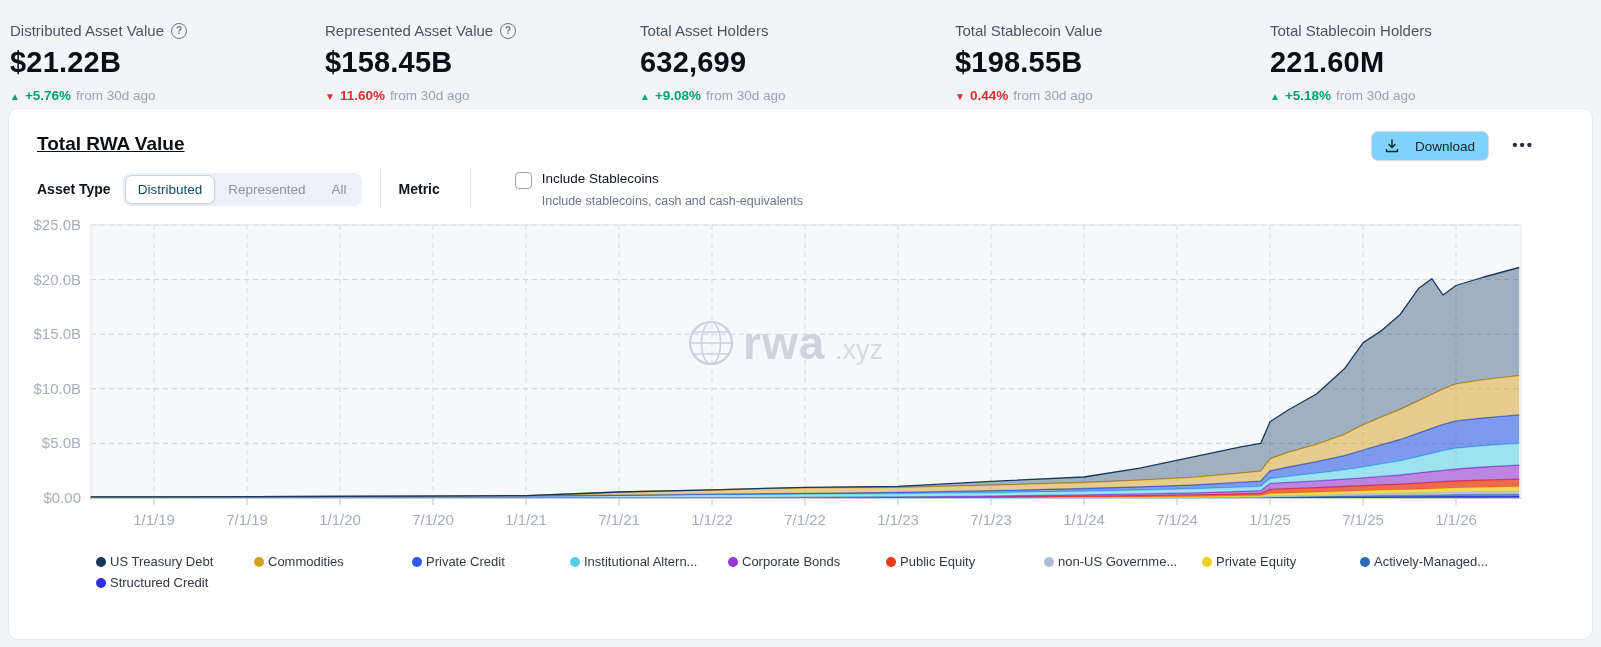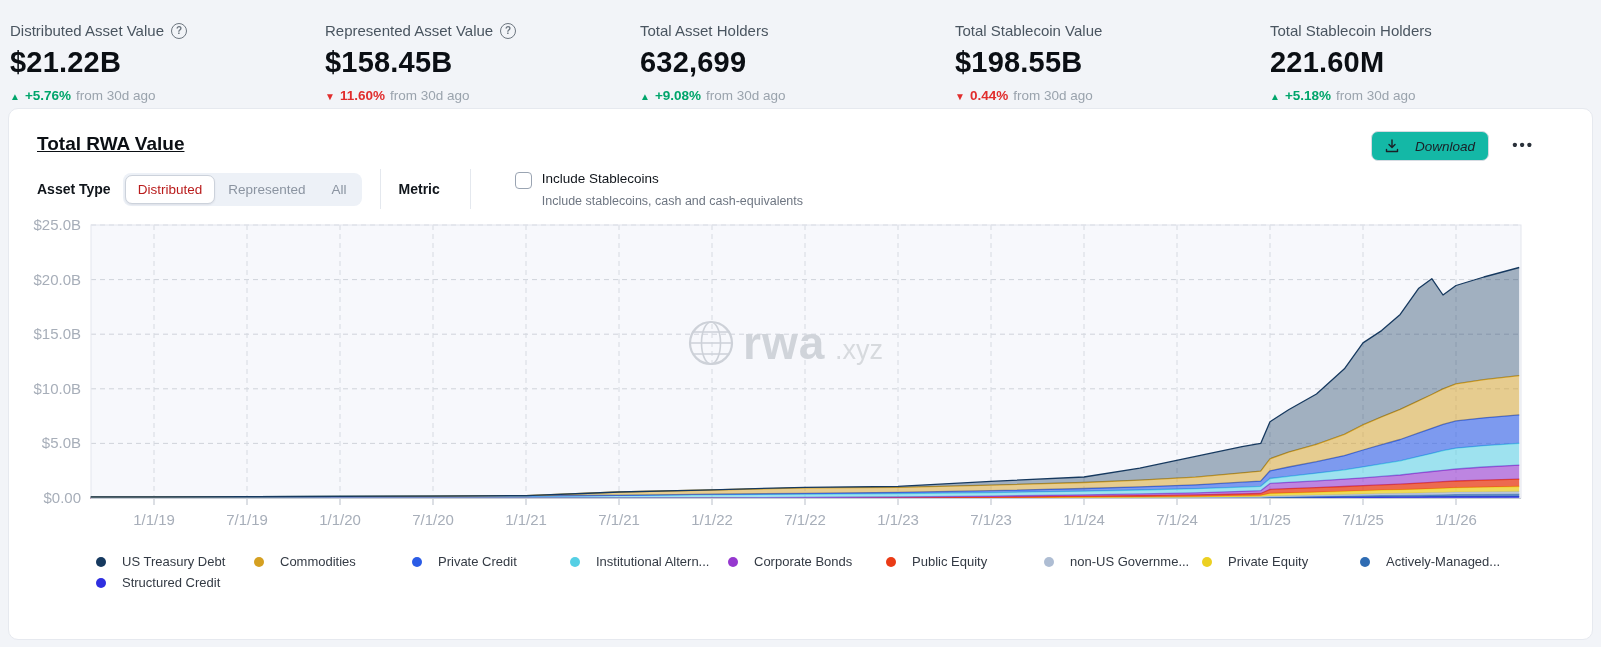--- a/index.html
+++ b/index.html
@@ -19,39 +19,39 @@
   .stat-delta { margin-top:9px; font-size:13.5px; display:flex; align-items:baseline; gap:5px; }
   .delta-arrow { font-size:10px; }
   .stat-delta.up .delta-arrow, .stat-delta.up .delta-pct { color:#00a56b; font-weight:600; }
   .stat-delta.down .delta-arrow, .stat-delta.down .delta-pct { color:#e12d2d; font-weight:600; }
   .delta-suffix { color:#9aa3ad; }
   
   .card { position:absolute; left:8px; right:8px; top:108px; bottom:7px; background:#fff;
     border:1px solid #e6e9ef; border-radius:10px; }
   .card-title { position:absolute; left:28px; top:24px; font-size:19px; font-weight:700; color:#0b0f14;text-decoration:underline; }
   .download-btn { position:absolute; right:103px; top:22px; height:30px; padding:0 13px;
-    display:flex; align-items:center; gap:16px; background:#14b8a6; border:1px solid #d6dbe2; border-radius:7px;
-    font-size:13.5px; color:#1a2027; cursor:pointer;font-style:italic; }
+    display:flex; align-items:center; gap:16px; background:#7dd3fc; border:1px solid #d6dbe2; border-radius:7px;
+    font-size:13.5px; color:#1a2027; cursor:pointer; }
   .menu-btn { position:absolute; right:52px; top:21px; font-size:15px; letter-spacing:2px; color:#2a313a;
     cursor:pointer; padding:6px; font-weight:700; }
   
   .controls-row { position:absolute; left:28px; top:60px; display:flex; align-items:center; height:40px; }
   .ctl-label { font-size:14px; font-weight:700; color:#10151b; margin-right:12px; white-space:nowrap; }
   .seg-group { display:flex; align-items:center; background:#edf1f7; border-radius:8px; padding:2px; }
   .seg-btn { font-size:13.5px; color:#8b94a1; padding:6px 12px; border-radius:7px; cursor:pointer; white-space:nowrap; border:1px solid transparent; }
-  .seg-btn.active { background:#fff; border:1px solid #ccd2db; color:#b91c1c; box-shadow:0 1px 2px rgba(20,30,50,.08); }
+  .seg-btn.active { background:#fff; border:1px solid #ccd2db; color:#0c4a6e; box-shadow:0 1px 2px rgba(20,30,50,.08); }
   .vdivider { width:1px; height:40px; background:#e4e8ee; margin:0 18px; }
   .checkbox-row { display:flex; gap:10px; margin-left:26px; }
   .checkbox { width:17px; height:17px; border:1.5px solid #9aa4b2; border-radius:4px; background:#fff; margin-top:1px; cursor:pointer; flex:0 0 auto; }
   .cb-label { font-size:13.5px; color:#10151b; }
   .cb-sublabel { font-size:12.5px; color:#6e7682; margin-top:8px; }
   
   .chart-svg { position:absolute; left:0; top:100px; }
   .legend { position:absolute; left:87px; top:443px; display:grid; grid-template-columns:repeat(9,158px); row-gap:2px; }
-  .legend-item { display:flex; align-items:center; gap:16px; height:19px; cursor:pointer; }
+  .legend-item { display:flex; align-items:center; gap:4px; height:19px; cursor:pointer; }
   .legend-dot { width:10px; height:10px; border-radius:50%; flex:0 0 auto; }
   .legend-label { font-size:13px; color:#333a44; white-space:nowrap; }
 </style>
 </head>
 <body>
 
 <div class="stats-row">
   <div class="stat">
     <div class="stat-label-row">
       <span>Distributed Asset Value</span>

